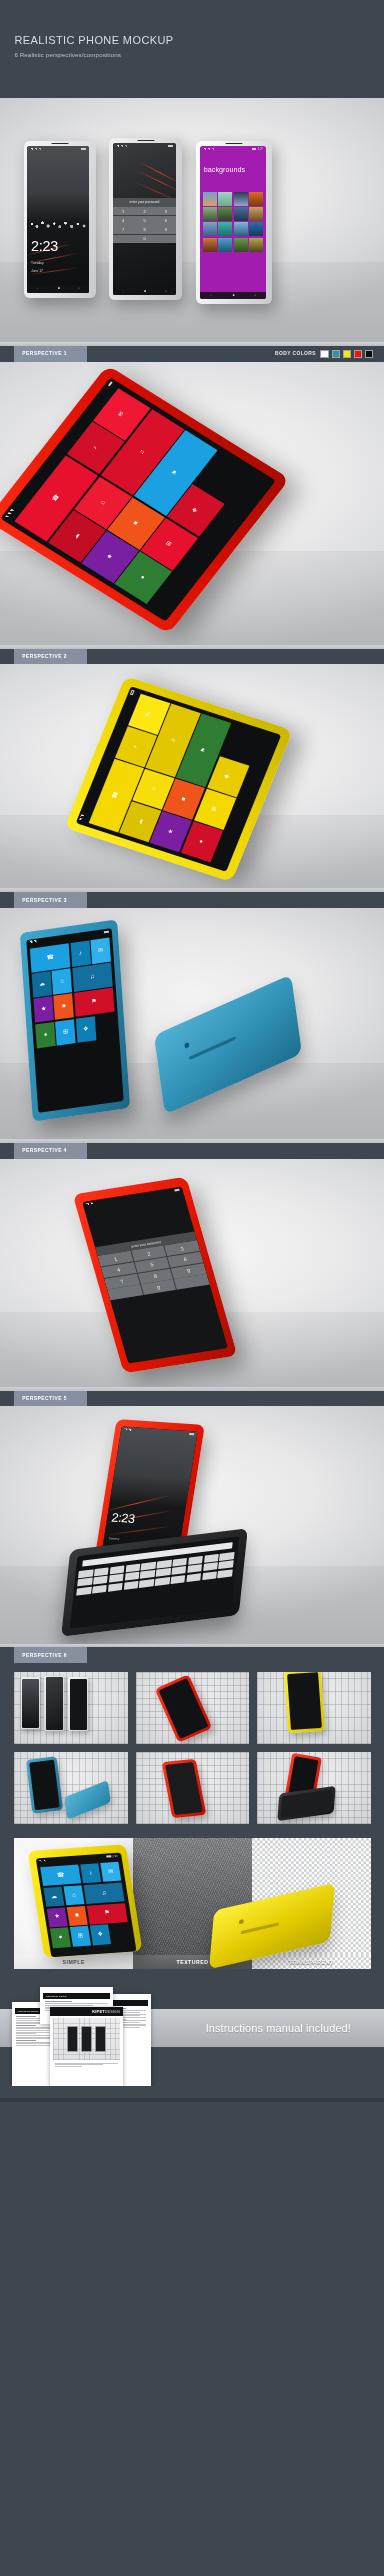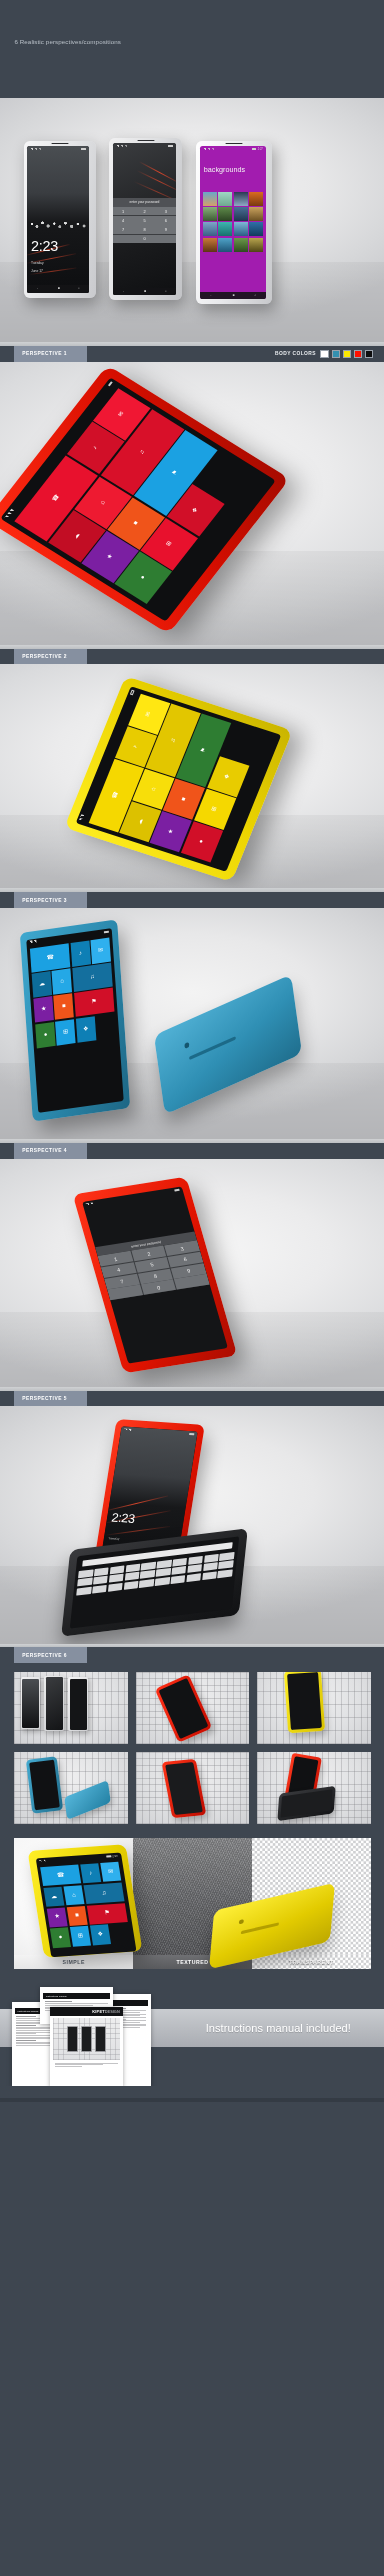--- a/index.html
+++ b/index.html
@@ -231,20 +231,21 @@
   .minip { width: 11px; height: 26px; background: #1b1c1e; border: 0.7px solid #9a9a9e; border-radius: 1px; }
   .footer-pad { height: 11.7px; background: #3e4650; }
   .bottom-edge { height: 3.9px; background: #343b44; }
 </style>
 </head>
 <body>
 
 <div class="page">
 
   <div class="header">
+    <h1>REALISTIC PHONE MOCKUP</h1>
     <div class="sub">6 Realistic perspectives/compositions</div>
   </div>
 
   <div class="showcase" style="height:248px">
     <div class="bg-studio"></div>
     <div class="floorline"></div>
 
     <div class="phone" style="left:23.5px;top:43px;width:72px;height:157px;">
       <div class="pbody" style="background:linear-gradient(100deg,#f6f6f7 0%,#e3e4e6 52%,#c9cacd 100%);box-shadow:3.9px 6.5px 14.4px rgba(0,0,0,0.30);"></div>
       <div class="pscreen" style="left:3.9px;top:5.2px;right:6.5px;bottom:5.2px;border-radius:2.6px;">

